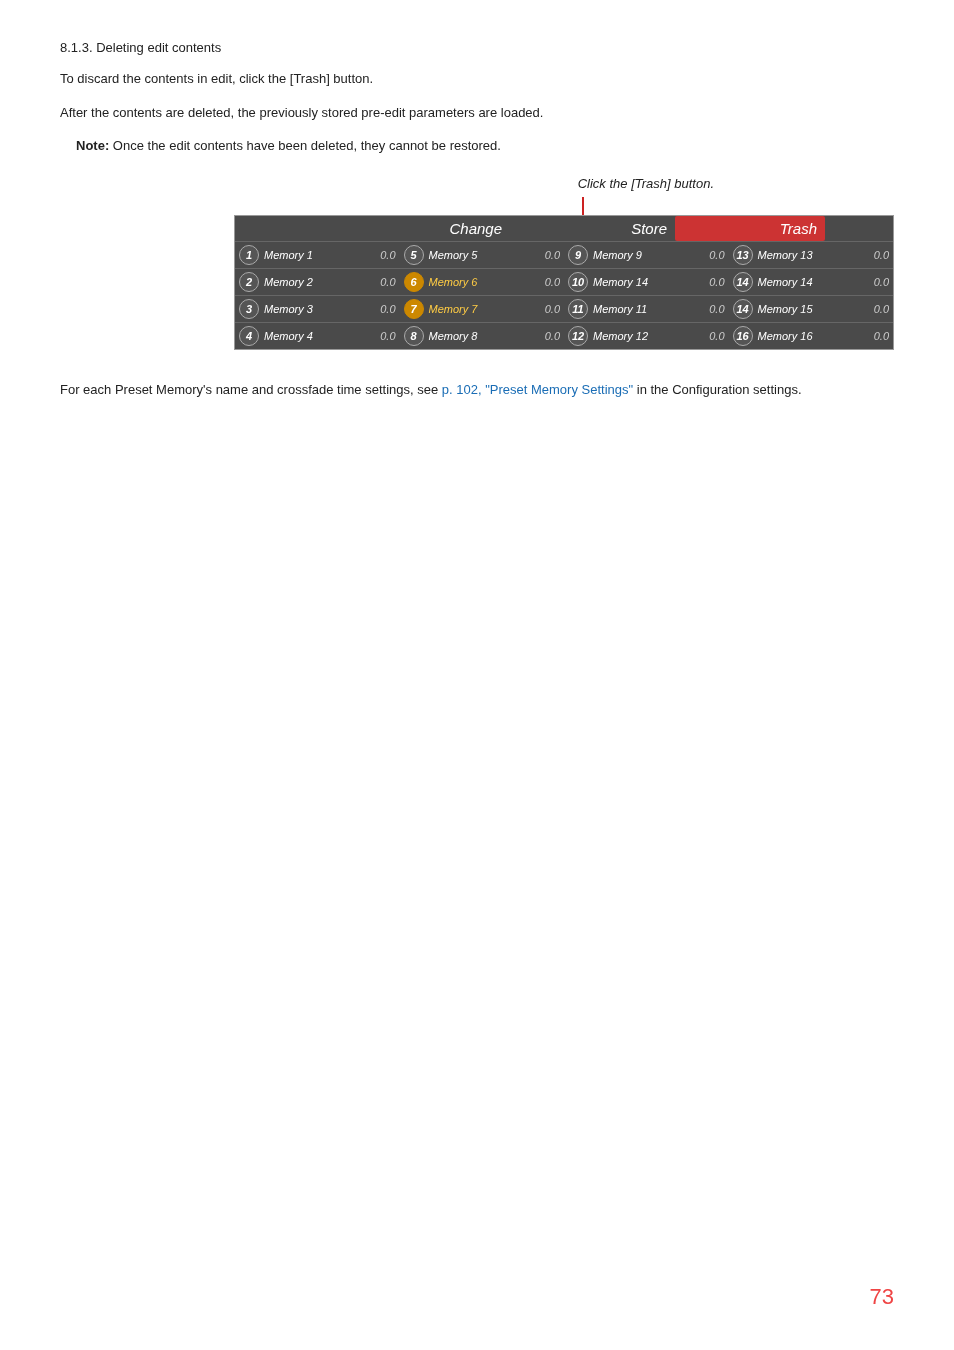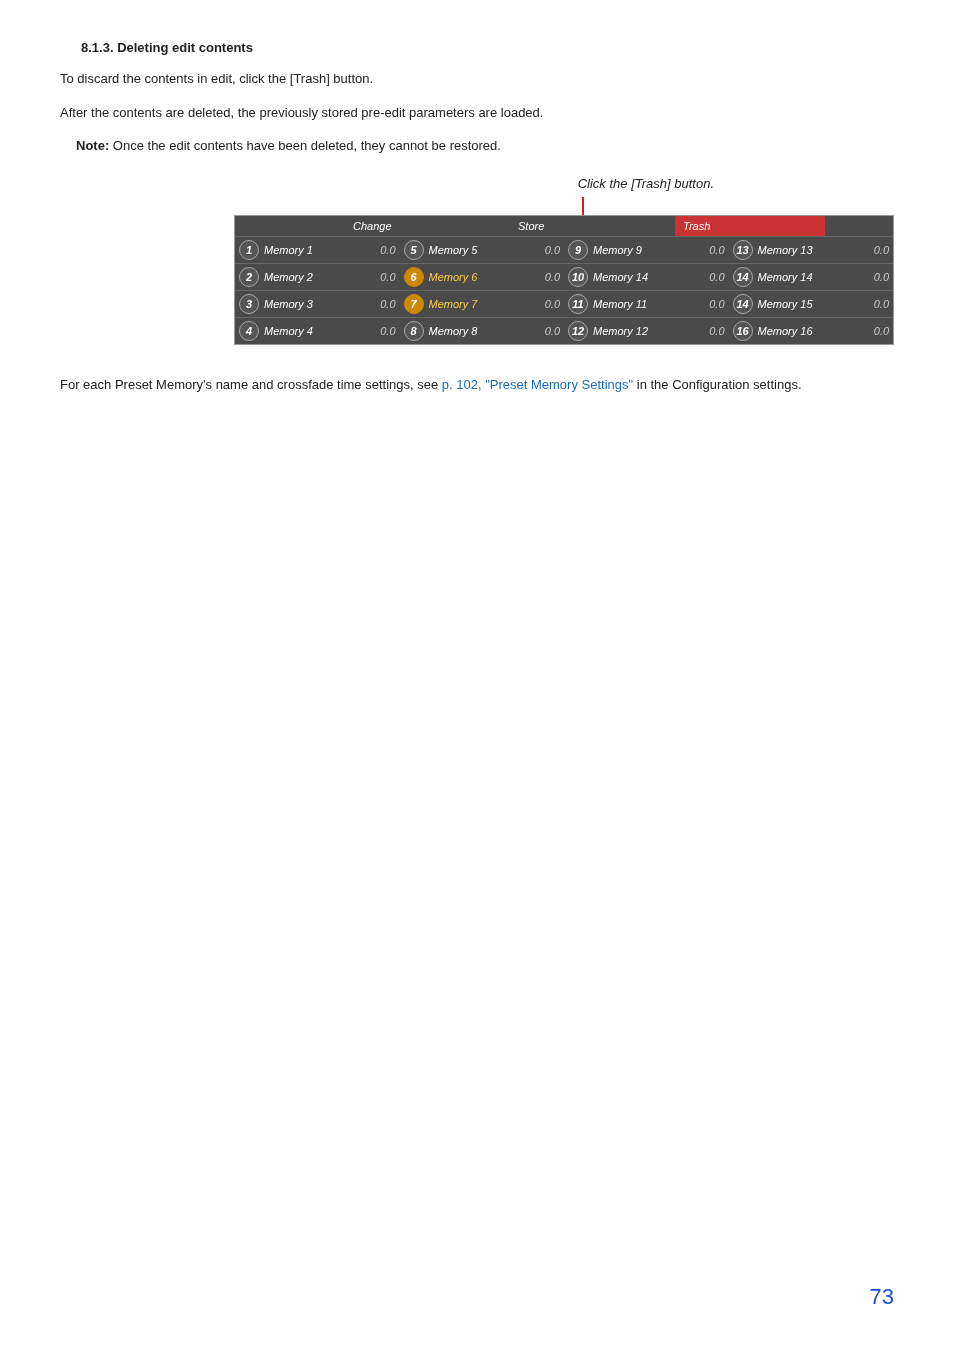--- a/index.html
+++ b/index.html
@@ -7,24 +7,23 @@
       background: #ffffff;
       font-family: Arial, sans-serif;
       font-size: 13px;
       color: #222;
       width: 954px;
       min-height: 1350px;
       padding: 40px 60px;
     }
 
     .section-title {
-      font-weight: bold;
+      font-weight: normal;
       font-size: 13px;
       margin-bottom: 14px;
-      margin-left: 21px;
     }
 
     .body-text {
       font-size: 13px;
       line-height: 1.5;
       margin-bottom: 14px;
     }
 
     .note-text {
       font-size: 13px;
@@ -66,23 +65,23 @@
     }
 
     .table-header-row {
       display: flex;
       background: #4a4a4a;
       border-bottom: 1px solid #666;
     }
 
     .table-header-cell {
       color: #ffffff;
-      font-size: 11px;
+      font-size: 15px;
       padding: 4px 8px;
-      text-align: left;
+      text-align: right;
     }
 
     .header-change { width: 165px; margin-left: 55px; }
     .header-store { width: 165px; }
     .header-trash { width: 150px; background: #cc3333; border-radius: 2px; }
 
     .memory-rows {
       background: #4a4a4a;
     }
 
@@ -150,21 +149,21 @@
     .footer-text a {
       color: #1a6db5;
       text-decoration: none;
     }
 
     .page-number {
       position: fixed;
       bottom: 40px;
       right: 60px;
       font-size: 22px;
-      color: #1d4ed8;
+      color: #ef4444;
     }
   </style>
 </head>
 <body>
 
 <div class="section-title">8.1.3. Deleting edit contents</div>
 
 <div class="body-text">To discard the contents in edit, click the [Trash] button.</div>
 <div class="body-text">After the contents are deleted, the previously stored pre-edit parameters are loaded.</div>
 

